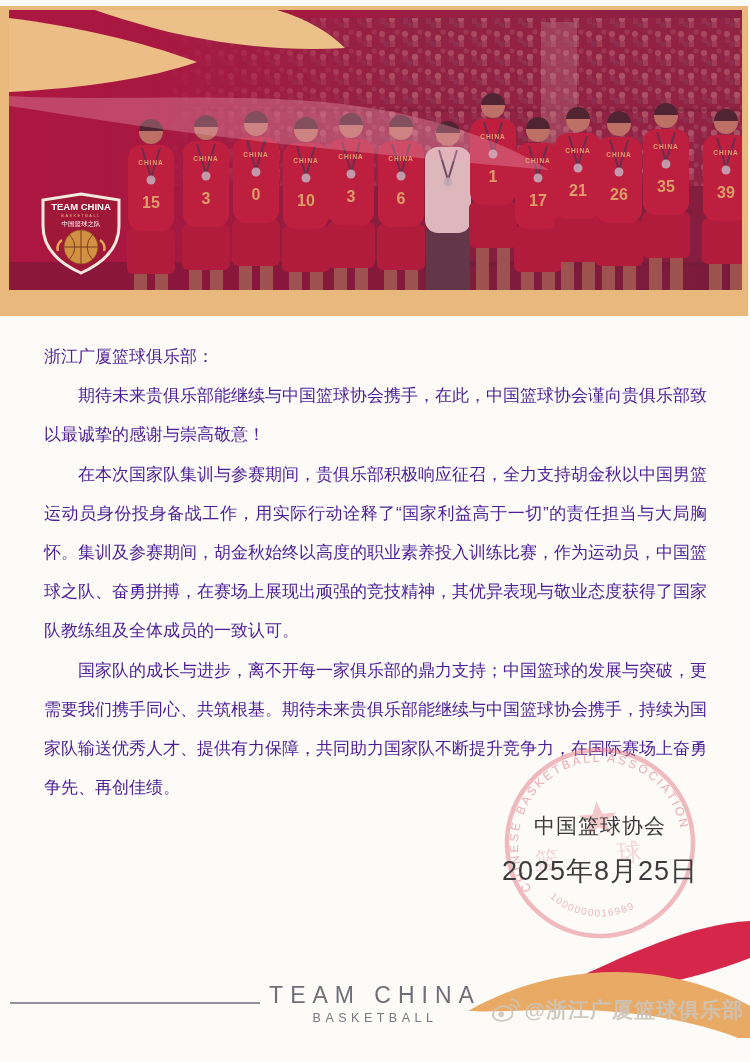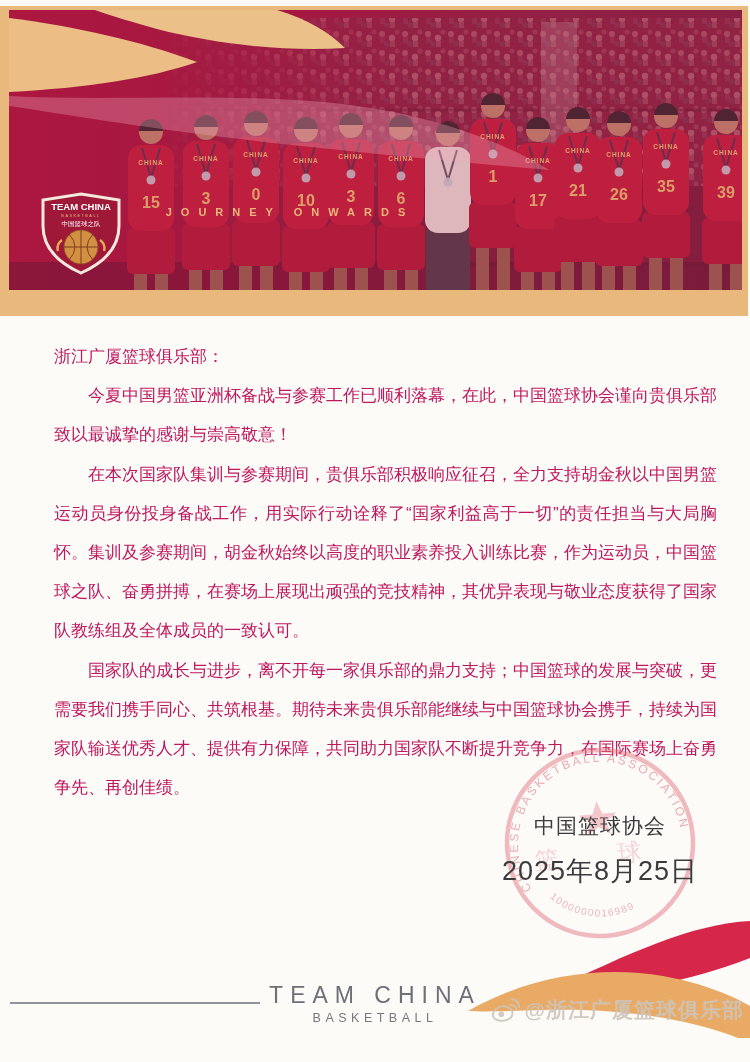--- a/index.html
+++ b/index.html
@@ -8,22 +8,22 @@
   
   .banner{position:absolute;left:0;top:6px;width:748px;height:310px;background:#e8b87c;}
   .banner-photo{position:absolute;left:9px;top:4px;width:733px;height:280px;overflow:hidden;}
   .banner-photo svg{display:block;width:733px;height:280px;}
   .logo-badge{position:absolute;left:36px;top:186px;width:90px;height:84px;}
   .banner-title{position:absolute;left:140px;top:196px;width:300px;text-align:center;}
   .title-cn{font-size:45px;font-weight:bold;letter-spacing:6px;color:#f0c183;
             text-shadow:0 0 1px #f0c183;white-space:nowrap;}
   .title-en{margin-top:4px;font-size:11px;font-weight:bold;letter-spacing:9px;color:#e9b67c;white-space:nowrap;}
   
-  .letter{position:absolute;left:44px;top:337px;width:663px;color:#be185d;
-          font-size:17px;line-height:39.2px;text-align:justify;margin-left:10px;}
+  .letter{position:absolute;left:44px;top:337px;width:663px;color:#4c1d95;
+          font-size:17px;line-height:39.2px;text-align:justify;}
   .letter p{margin:0;text-indent:2em;}
   .salutation{text-indent:0;}
   
   .stamp{position:absolute;left:490px;top:733px;width:220px;height:220px;}
   .sig-block{position:absolute;left:480px;top:812px;width:240px;text-align:center;color:#3b3b3d;}
   .sig-org{font-size:21px;letter-spacing:1px;}
   .sig-date{margin-top:13px;font-size:27px;letter-spacing:1px;}
   
   .footer-line{position:absolute;top:1002px;height:2px;background:#92929a;}
   .footer-line.left{left:10px;width:250px;}
@@ -247,27 +247,26 @@
       <text x="45" y="25" text-anchor="middle" font-size="3.8" letter-spacing="1.5" fill="#e7bd83">BASKETBALL</text>
       <text x="45" y="34" text-anchor="middle" font-size="6.5" fill="#ffffff">中国篮球之队</text>
       <g>
         <circle cx="45" cy="55" r="17" fill="#d29043" stroke="#8a4a22" stroke-width="0.8"></circle>
         <path d="M28,55 h34 M45,38 v34 M33,42 q12,13 0,26 M57,42 q-12,13 0,26" stroke="#7c3d1c" stroke-width="1" fill="none"></path>
         <path d="M26,48 q-6,4 -4,11 M64,48 q6,4 4,11" stroke="#e2a858" stroke-width="2.5" fill="none"></path>
       </g>
     </svg>
 
     <div class="banner-title">
-      <div class="title-en">JOURNEY ONWARDS</div>
     </div>
   </div>
 
   <div class="letter">
     <div class="salutation">浙江广厦篮球俱乐部：</div>
-    <p>今夏中国男篮亚洲杯备战与参赛工作已顺利落幕，在此，中国篮球协会谨向贵俱乐部致以最诚挚的感谢与崇高敬意！</p>
+    <p>期待未来贵俱乐部能继续与中国篮球协会携手，在此，中国篮球协会谨向贵俱乐部致以最诚挚的感谢与崇高敬意！</p>
     <p>在本次国家队集训与参赛期间，贵俱乐部积极响应征召，全力支持胡金秋以中国男篮运动员身份投身备战工作，用实际行动诠释了“国家利益高于一切”的责任担当与大局胸怀。集训及参赛期间，胡金秋始终以高度的职业素养投入训练比赛，作为运动员，中国篮球之队、奋勇拼搏，在赛场上展现出顽强的竞技精神，其优异表现与敬业态度获得了国家队教练组及全体成员的一致认可。</p>
     <p>国家队的成长与进步，离不开每一家俱乐部的鼎力支持；中国篮球的发展与突破，更需要我们携手同心、共筑根基。期待未来贵俱乐部能继续与中国篮球协会携手，持续为国家队输送优秀人才、提供有力保障，共同助力国家队不断提升竞争力，在国际赛场上奋勇争先、再创佳绩。</p>
   </div>
 
   <svg class="stamp" viewBox="0 0 220 220">
     <defs>
       <path id="arcTop" d="M38,150 A82,82 0 1 1 182,150" fill="none"></path>
       <path id="arcBottom" d="M55,160 A76,76 0 0 0 165,160" fill="none"></path>
     </defs>
     <g transform="rotate(-5 110 110)" opacity="0.75">

